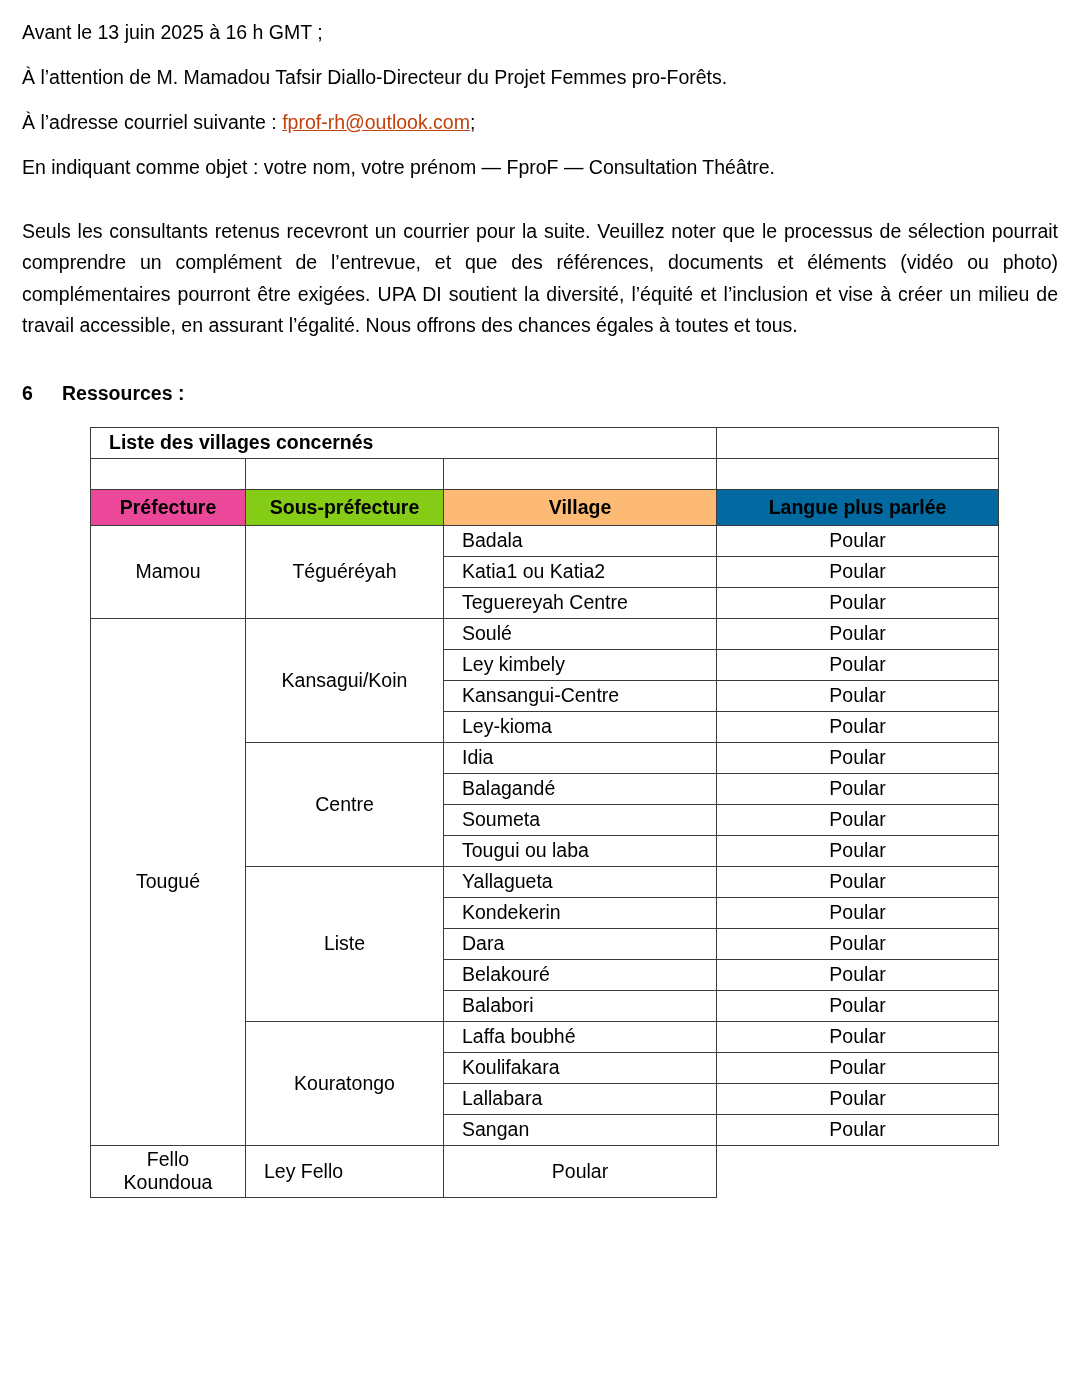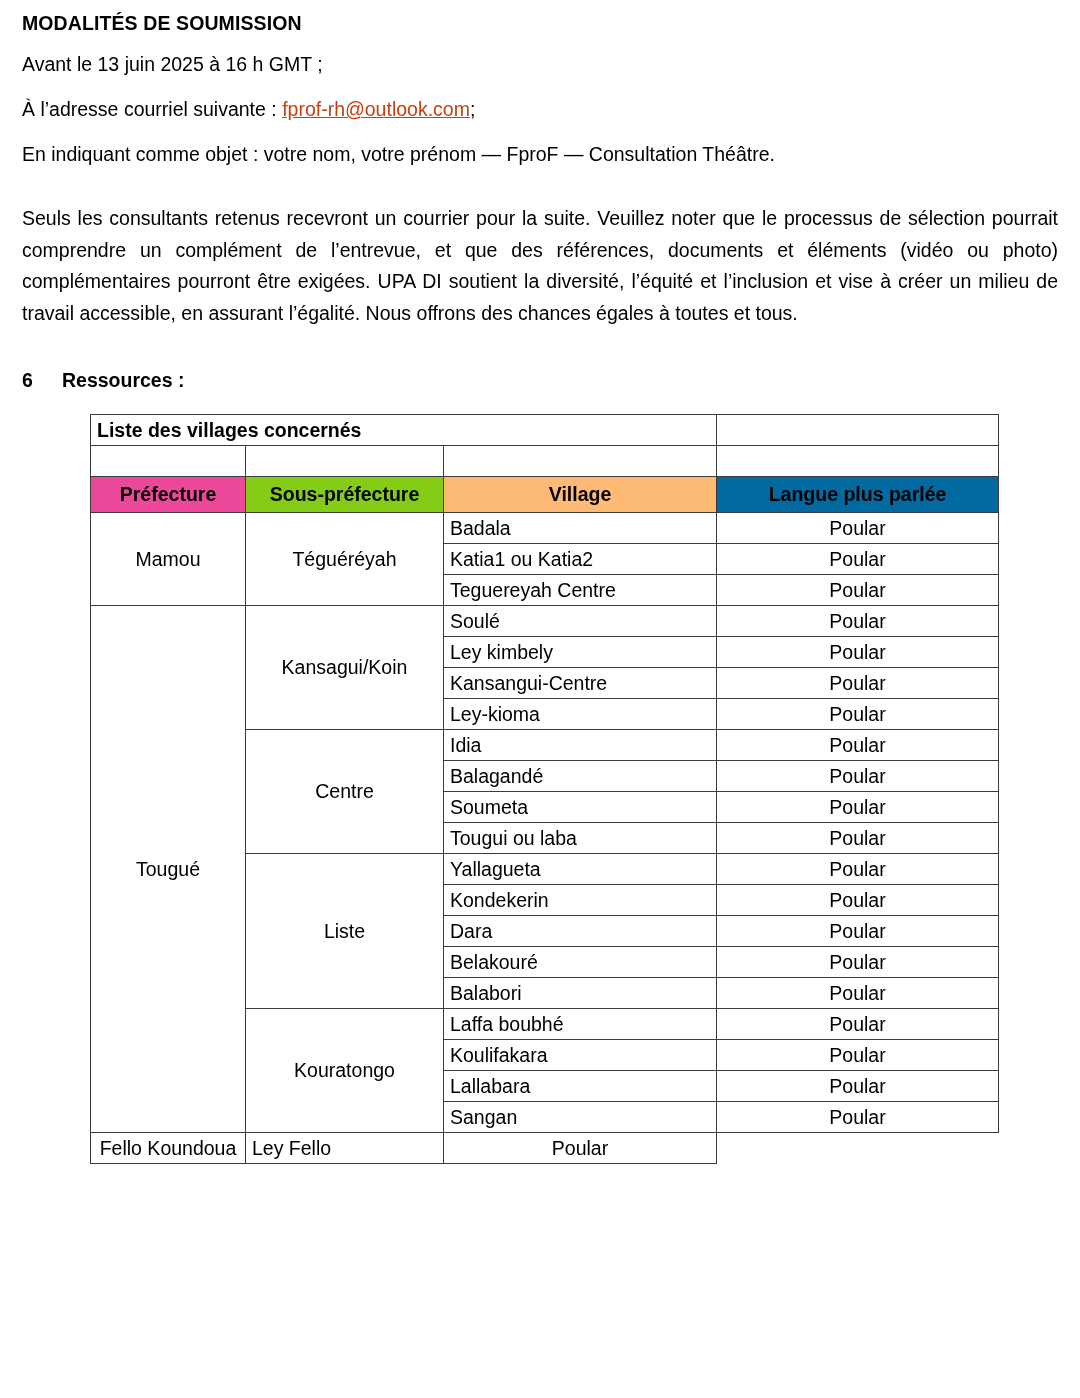--- a/index.html
+++ b/index.html
@@ -76,21 +76,21 @@
     width: 908px;
     font-size: 19.5px;
   }
   table.villages col.c1 { width: 155px; }
   table.villages col.c2 { width: 198px; }
   table.villages col.c3 { width: 273px; }
   table.villages col.c4 { width: 282px; }
 
   table.villages td {
     border: 1px solid #3b3b3b;
-    padding: 2px 6px;
+    padding: 2px 18px;
     height: 31px;
     box-sizing: border-box;
     vertical-align: middle;
     line-height: 1.2;
   }
   td.title-cell {
     font-weight: bold;
     text-align: left;
     padding-left: 10px;
     height: 36px;
@@ -114,23 +114,23 @@
   }
   td.lang-cell {
     text-align: center;
   }
 </style>
 </head>
 <body>
 
 <div class="page">
 
-  <h1 class="doc-heading">MODALITÉS DE SOUMISSION</h1>
 
   <p class="para">Avant le 13 juin 2025 à 16 h GMT ;</p>
+  <p class="para">À l’attention de M. Mamadou Tafsir Diallo-Directeur du Projet Femmes pro-Forêts.</p>
 
   <p class="para">
     <span>À l’adresse courriel suivante : </span><a class="email-link" href="#">fprof-rh@outlook.com</a><span>;</span>
   </p>
 
   <p class="para">En indiquant comme objet : votre nom, votre prénom — FproF — Consultation Théâtre.</p>
 
   <div class="spacer-lg"></div>
 
   <p class="para-justified">Seuls les consultants retenus recevront un courrier pour la suite. Veuillez noter que le processus de sélection pourrait comprendre un complément de l’entrevue, et que des références, documents et éléments (vidéo ou photo) complémentaires pourront être exigées.  UPA DI soutient la diversité, l’équité et l’inclusion et vise à créer un milieu de travail accessible, en assurant l’égalité. Nous offrons des chances égales à toutes et tous.</p>

